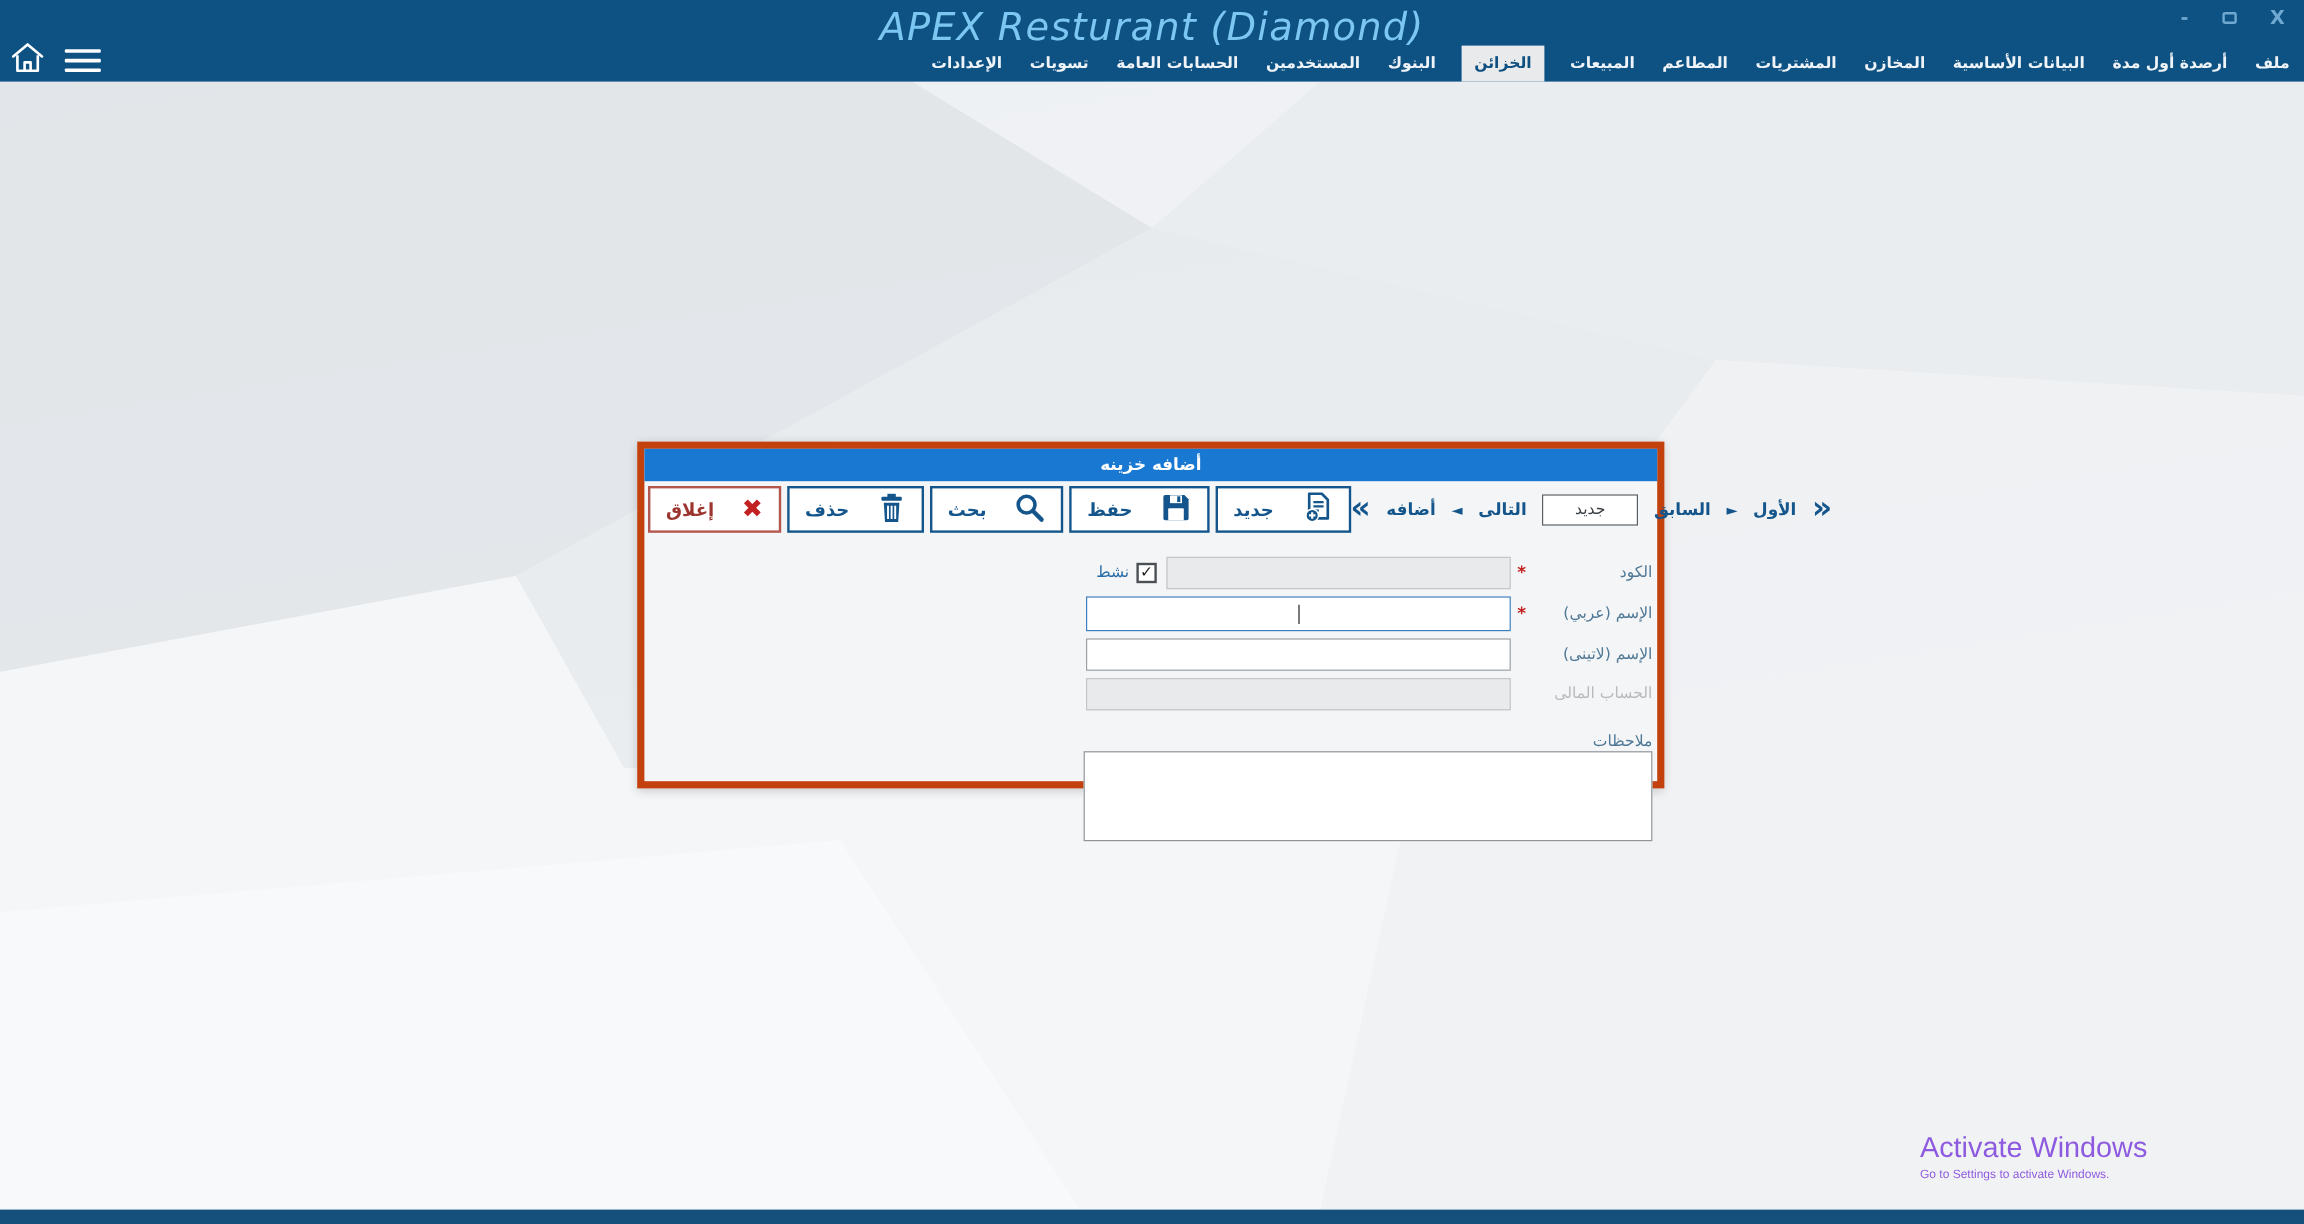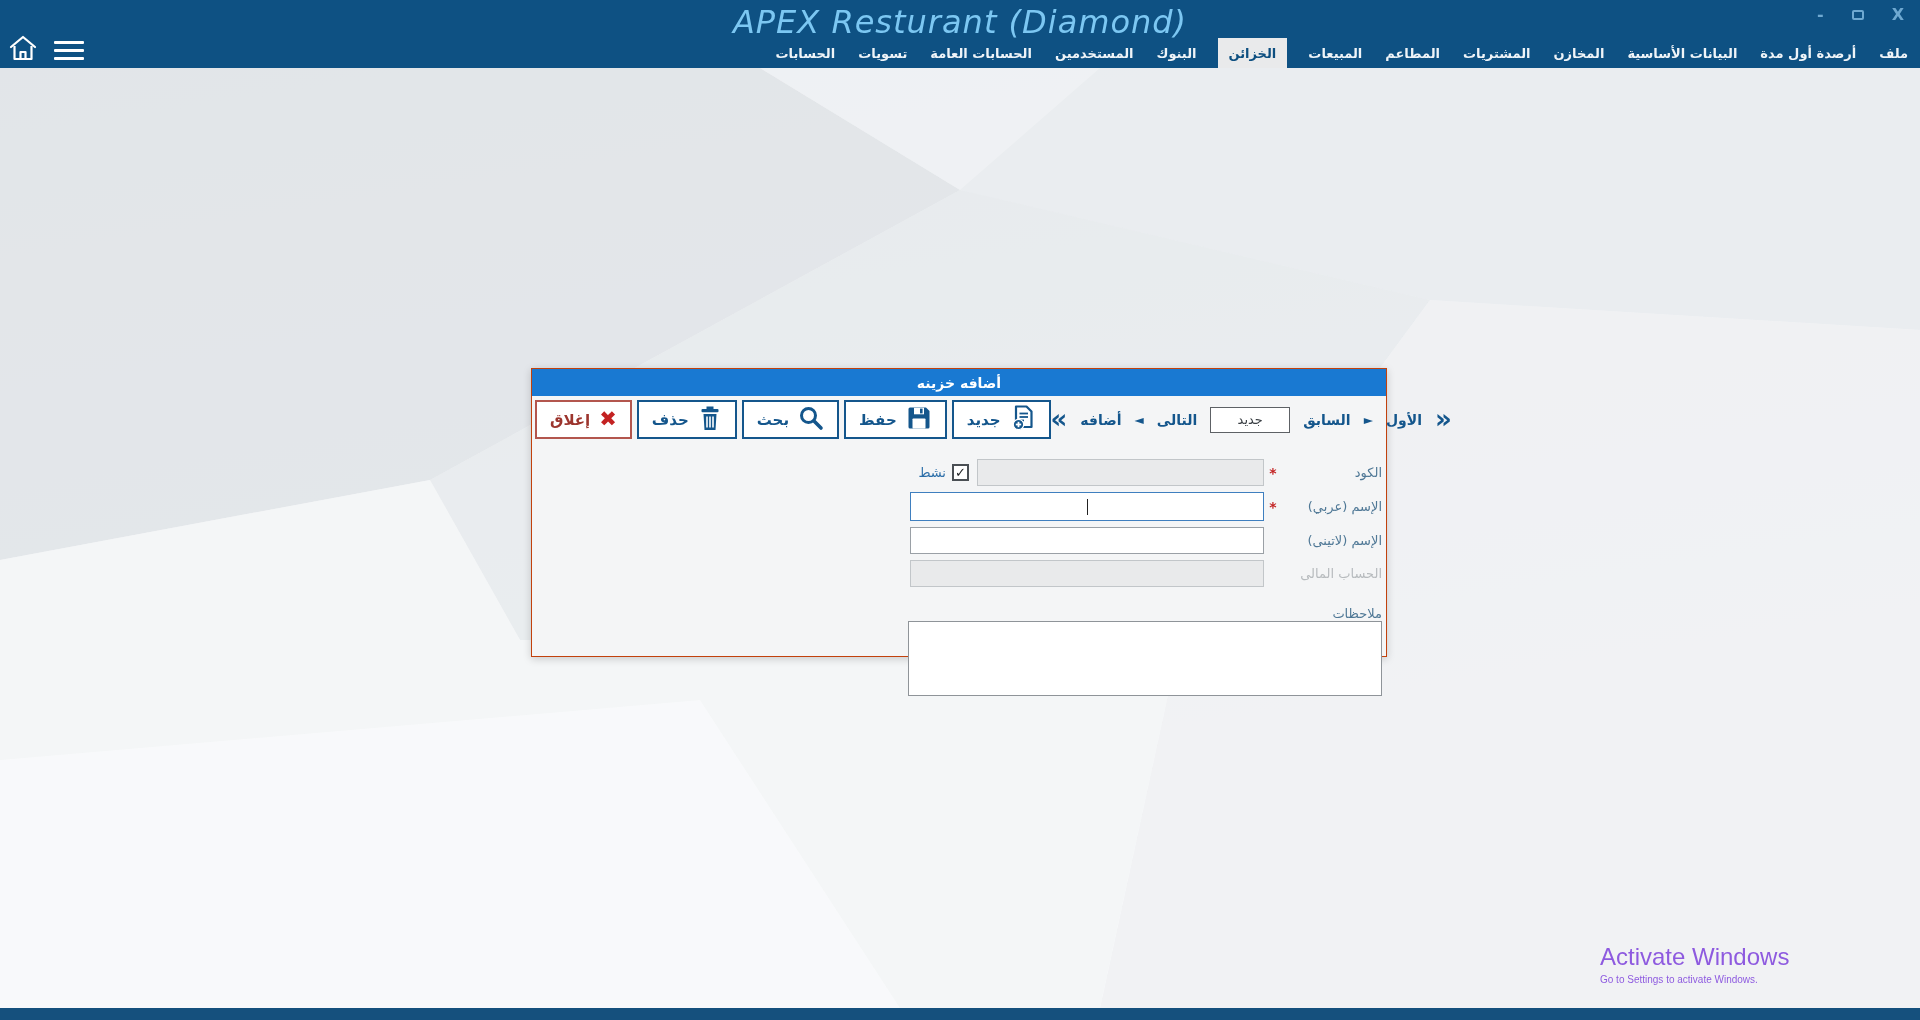--- a/index.html
+++ b/index.html
@@ -28,30 +28,30 @@
   .burger i { display:block; height:3px; background:#fff; border-radius:1px; }
 
   .menu { position:absolute; bottom:0; left:0; right:0; height:30px;
     display:flex; direction:rtl; align-items:stretch; gap:19px;
     padding:0 10px; font-size:13px; font-weight:bold; color:#eff4f8; }
   .menu .item { display:flex; align-items:center; padding:0 2px; white-space:nowrap; }
   .menu .item.active { background:#e9eaeb; color:#0d4f80; padding:0 11px; }
 
   
   .dialog { position:absolute; left:531px; top:368px; width:856px; height:289px;
-    background:#f4f5f6; border:1px solid #c2410c; z-index:10;
+    background:#f4f5f6; border:6px solid #c2410c; z-index:10;
     box-shadow:0 2px 8px rgba(0,0,0,.18); }
   .dlg-title { height:27px; background:#1979d2; color:#fff; font-weight:bold;
     font-size:14px; display:flex; align-items:center; justify-content:center; }
 
   .toolbar { display:flex; justify-content:space-between; align-items:center;
     padding:3px 3px 2px 3px; height:46px; }
   .tb-left { display:flex; gap:5px; }
   .tbtn { display:flex; direction:ltr; align-items:center; justify-content:center;
-    gap:9px; background:#fff; border:2px solid #14568c; height:39px;
+    gap:23px; background:#fff; border:2px solid #14568c; height:39px;
     padding:0 13px; font-weight:bold; font-size:15px; color:#14568c;
     font-family:inherit; cursor:default; }
   .tbtn.closebtn { border-color:#b3564e; color:#9c352e; }
   .x-glyph { font-size:21px; line-height:1; color:#c32222; font-weight:bold; }
 
   .nav { display:flex; direction:ltr; align-items:center; gap:13px;
     margin-right:7px; color:#14568c; font-weight:bold; font-size:14px; }
   .chev { font-size:26px; line-height:.8; font-weight:bold; }
   .arr { font-size:12px; line-height:1; }
   .recbox { width:80px; height:26px; background:#fff; border:1px solid #5d6165;
@@ -143,21 +143,21 @@
       <span class="item">البيانات الأساسية</span>
       <span class="item">المخازن</span>
       <span class="item">المشتريات</span>
       <span class="item">المطاعم</span>
       <span class="item">المبيعات</span>
       <span class="item active">الخزائن</span>
       <span class="item">البنوك</span>
       <span class="item">المستخدمين</span>
       <span class="item">الحسابات العامة</span>
       <span class="item">تسويات</span>
-      <span class="item">الحسابات</span>
+      <span class="item">الإعدادات</span>
     </nav>
   </header>
 
   <div class="dialog">
     <div class="dlg-title">أضافه خزينه</div>
 
     <div class="toolbar">
       <div class="tb-left">
 
         <button class="tbtn closebtn">

